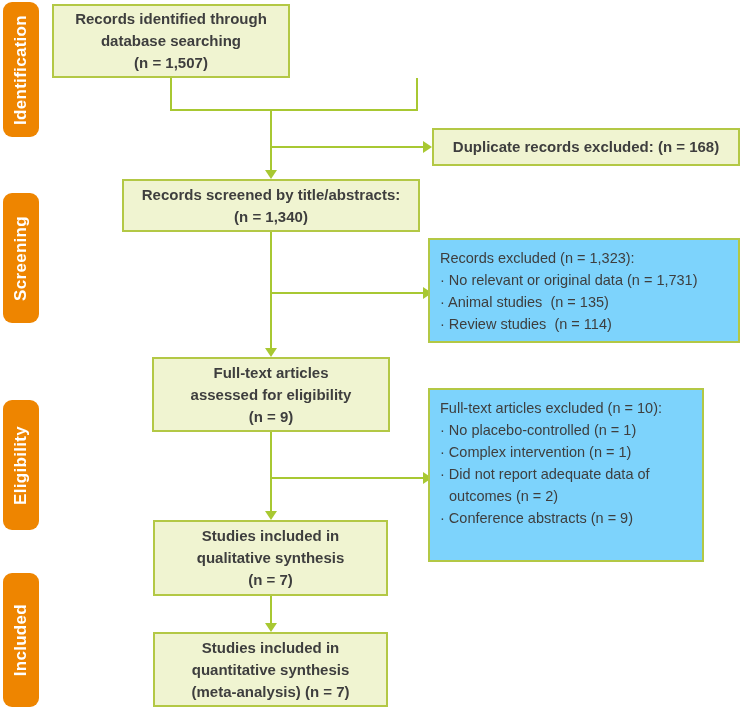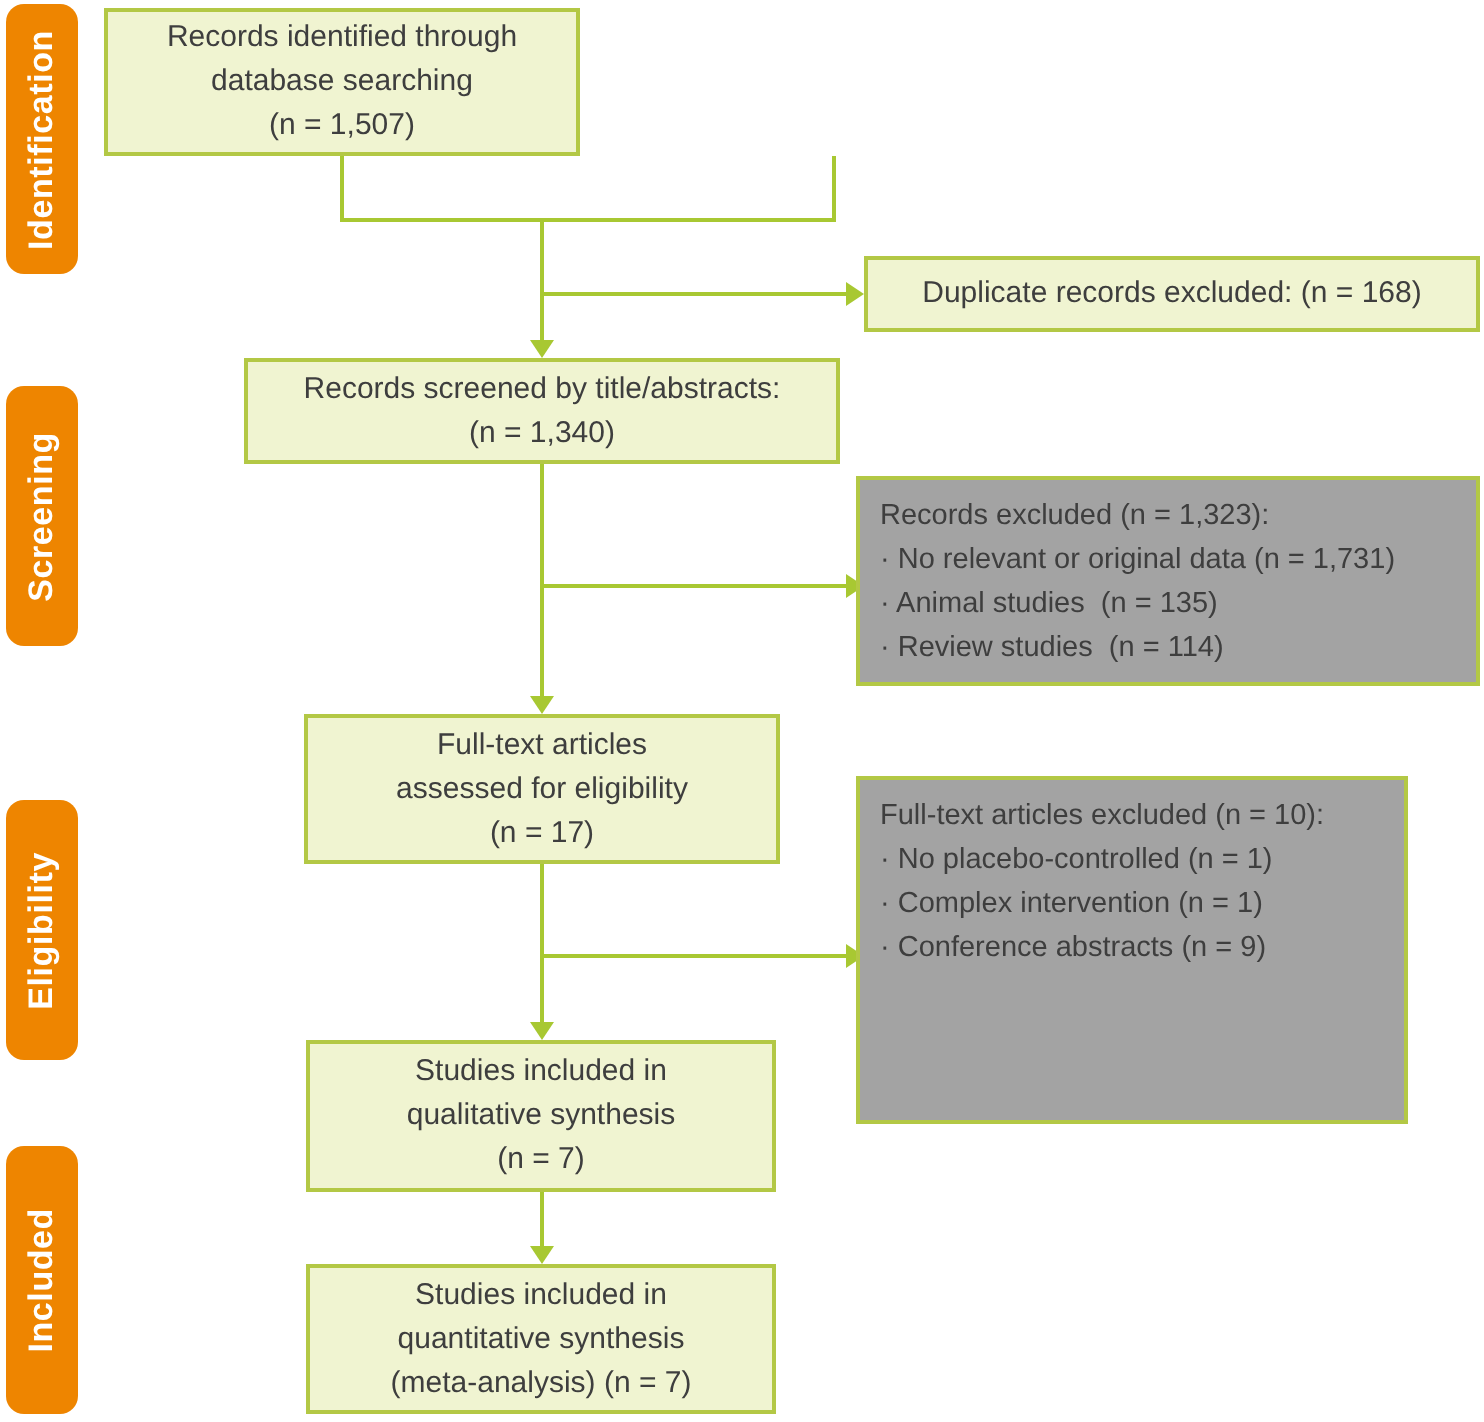--- a/index.html
+++ b/index.html
@@ -13,24 +13,24 @@
     display:flex;align-items:center;justify-content:center;
   }
   .stage span{
     writing-mode:vertical-rl;transform:rotate(180deg);
     color:#ffffff;font-weight:700;font-size:17px;letter-spacing:.3px;white-space:nowrap;
   }
   
   .box{
     position:absolute;box-sizing:border-box;background:#f0f4d1;border:2px solid #b3c845;
     display:flex;align-items:center;justify-content:center;text-align:center;
-    font-size:15px;line-height:22px;white-space:pre-line;padding:2px 4px;
+    font-size:15px;line-height:22px;white-space:pre-line;padding:2px 4px;font-weight:bold;
   }
   .panel{
-    position:absolute;box-sizing:border-box;background:#a3a3a3;border:2px solid #b3c845;
+    position:absolute;box-sizing:border-box;background:#7dd3fc;border:2px solid #b3c845;
     text-align:left;font-size:14.5px;line-height:22px;padding:7px 4px 7px 10px;
   }
   .panel .item{padding-left:9px;text-indent:-9px;}
   
   .line{position:absolute;background:#a8c832;}
   .arrow-down{position:absolute;width:0;height:0;
     border-left:6px solid transparent;border-right:6px solid transparent;border-top:9px solid #a8c832;}
   .arrow-right{position:absolute;width:0;height:0;
     border-top:6px solid transparent;border-bottom:6px solid transparent;border-left:9px solid #a8c832;}
 </style>
@@ -76,31 +76,32 @@
 
   <div class="panel" style="left:428px;top:238px;width:312px;height:105px;">
     <div>Records excluded (n = 1,323):</div>
     <div class="item">· No relevant or original data (n = 1,731)</div>
     <div class="item">· Animal studies&nbsp; (n = 135)</div>
     <div class="item">· Review studies&nbsp; (n = 114)</div>
   </div>
 
   <div class="box" style="left:152px;top:357px;width:238px;height:75px;">Full-text articles
 assessed for eligibility
-(n = 17)</div>
+(n = 9)</div>
 
   <div class="line" style="left:270px;top:432px;width:2px;height:79px;"></div>
   <div class="arrow-down" style="left:265px;top:511px;"></div>
   <div class="line" style="left:270px;top:477px;width:154px;height:2px;"></div>
   <div class="arrow-right" style="left:423px;top:472px;"></div>
 
   <div class="panel" style="left:428px;top:388px;width:276px;height:174px;">
     <div>Full-text articles excluded (n = 10):</div>
     <div class="item">· No placebo-controlled (n = 1)</div>
     <div class="item">· Complex intervention (n = 1)</div>
+    <div class="item">· Did not report adequate data of outcomes (n = 2)</div>
     <div class="item">· Conference abstracts (n = 9)</div>
   </div>
 
   <div class="box" style="left:153px;top:520px;width:235px;height:76px;">Studies included in
 qualitative synthesis
 (n = 7)</div>
 
   <div class="line" style="left:270px;top:596px;width:2px;height:27px;"></div>
   <div class="arrow-down" style="left:265px;top:623px;"></div>
 

